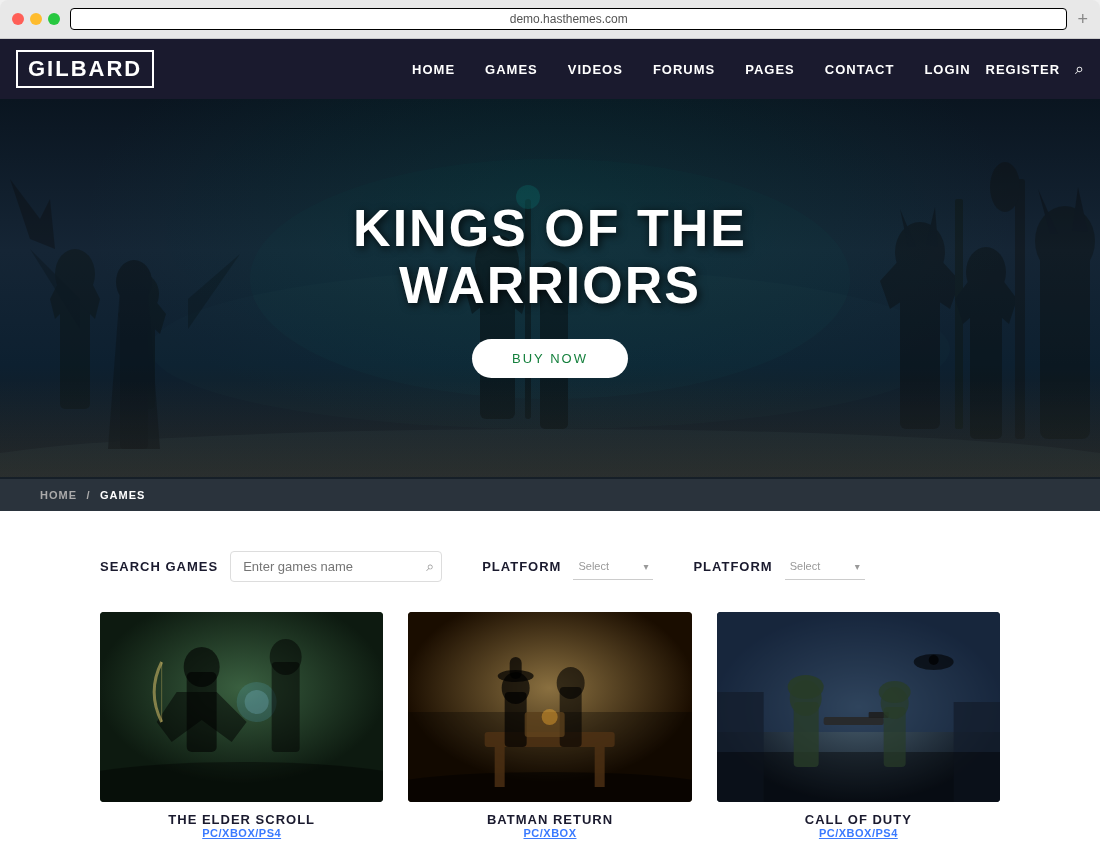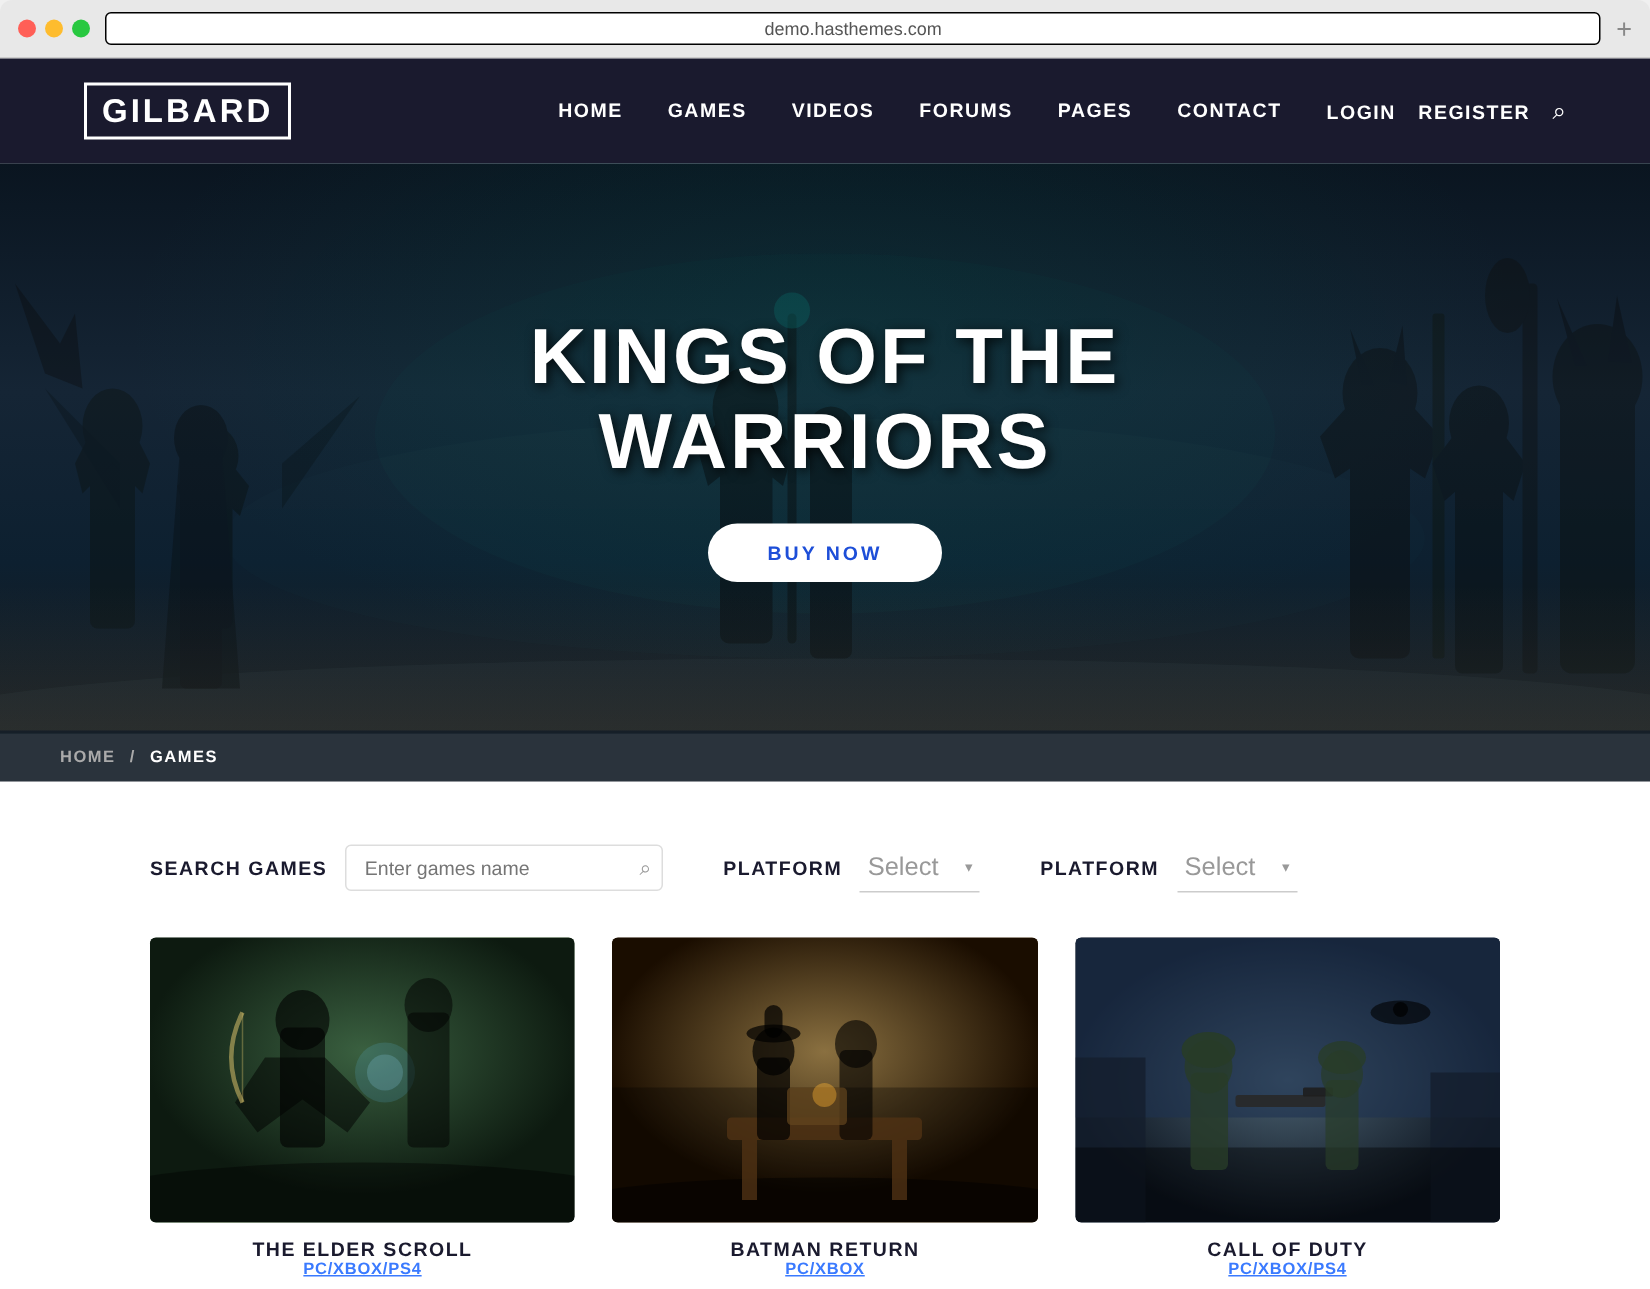--- a/index.html
+++ b/index.html
@@ -30,22 +30,22 @@
       text-align: center;
       border: 1px solid #000000;
     }
     .new-tab-btn { font-size: 18px; color: #888; cursor: pointer; }
 
     
     .navbar {
       background: #1a1a2e;
       display: flex;
       align-items: center;
-      padding: 0 56px;
-      height: 70px;
+      padding: 0 16px;
+      height: 60px;
     }
     .logo {
       font-size: 22px;
       font-weight: 900;
       color: white;
       letter-spacing: 2px;
       font-family: 'Arial Black', Arial, sans-serif;
       margin-right: auto;
       border: 2px solid white;
       padding: 4px 10px;
@@ -120,24 +120,24 @@
       text-transform: uppercase;
       font-family: 'Arial Black', Arial, sans-serif;
       line-height: 1.1;
       text-shadow: 2px 2px 8px rgba(0,0,0,0.8);
       letter-spacing: 2px;
     }
     .hero-btn {
       margin-top: 25px;
       display: inline-block;
       background: white;
-      color: #1d4ed8;
+      color: #15803d;
       padding: 12px 40px;
       border-radius: 30px;
-      font-weight: 700;
+      font-weight: 400;
       font-size: 13px;
       letter-spacing: 2px;
       text-transform: uppercase;
       cursor: pointer;
       border: none;
       text-decoration: none;
     }
 
     
     .breadcrumb-bar {
@@ -198,21 +198,21 @@
     .search-icon-input {
       position: absolute;
       right: 8px;
       color: #999;
       font-size: 14px;
     }
     .platform-select {
       border: none;
       border-bottom: 1px solid #ccc;
       padding: 7px 25px 7px 5px;
-      font-size: 17px;
+      font-size: 11px;
       color: #999;
       appearance: none;
       background: transparent;
       cursor: pointer;
       outline: none;
       min-width: 80px;
     }
     .select-wrap {
       position: relative;
       display: flex;

